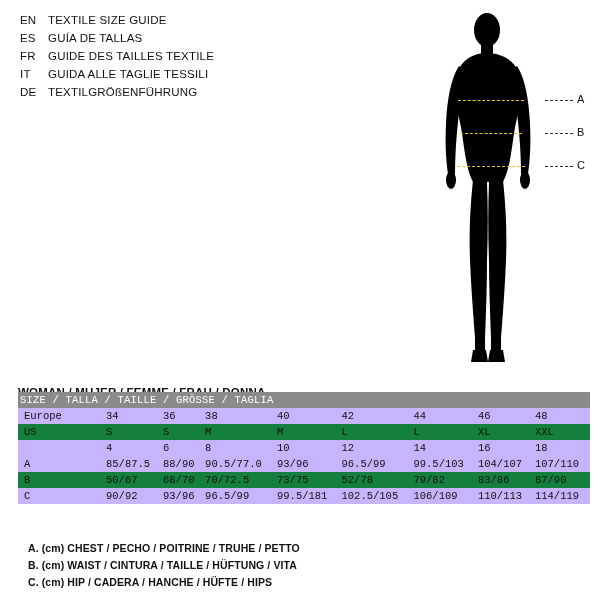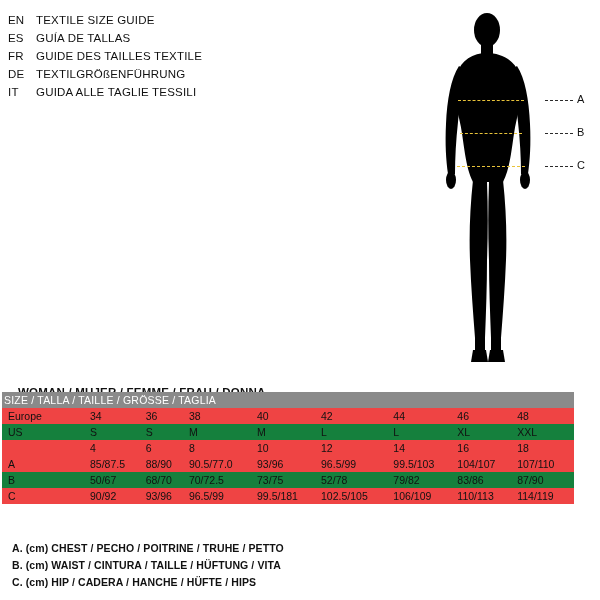--- a/index.html
+++ b/index.html
@@ -13,21 +13,21 @@
   }
   .page {
     position: relative;
     width: 600px; height: 600px;
     background: #ffffff;
   }
 
   
   .lang-block {
     position: absolute;
-    top: 14px; left: 8px;
+    top: 14px; left: 20px;
     width: 300px;
   }
   .lang-row {
     display: flex;
     align-items: baseline;
     height: 18px;
     font-size: 11.5px;
     letter-spacing: .2px;
   }
   .lang-code {
@@ -68,57 +68,58 @@
     position: absolute;
     top: 386px; left: 18px;
     font-size: 11.5px;
     font-weight: bold;
     letter-spacing: .2px;
     color: #111;
   }
 
   table.size-table {
     position: absolute;
-    top: 392px; left: 2px;
+    top: 392px; left: 18px;
     width: 572px;
     border-collapse: collapse;
     font-size: 10.5px;
+    font-family: Liberation Mono, monospace;
   }
   table.size-table th,
   table.size-table td {
     padding: 2px 2px;
     height: 16px;
     line-height: 12px;
   }
   .hdr-row th {
     background: #8a8a8a;
     color: #ffffff;
     text-align: left;
     font-weight: normal;
     font-size: 10.5px;
     padding-left: 6px;
     letter-spacing: .2px;
   }
   tbody tr { background: #15803d; }
-  tbody tr.shade { background: #ef4444; }
+  tbody tr.shade { background: #c4b5fd; }
   tbody td.rowhead {
     text-align: left;
     padding-left: 6px;
     width: 86px;
     color: #111;
   }
   tbody td.val {
     text-align: left;
     color: #111;
   }
 
   
   .legend {
     position: absolute;
-    left: 12px;
+    left: 28px;
     width: 560px;
     font-size: 10.5px;
     font-weight: bold;
     color: #111;
     letter-spacing: .1px;
   }
   .legend div { height: 17px; }
 </style>
 </head>
 <body>
@@ -132,26 +133,26 @@
     </div>
     <div class="lang-row">
       <span class="lang-code">ES</span>
       <span class="lang-title">GUÍA DE TALLAS</span>
     </div>
     <div class="lang-row">
       <span class="lang-code">FR</span>
       <span class="lang-title">GUIDE DES TAILLES TEXTILE</span>
     </div>
     <div class="lang-row">
+      <span class="lang-code">IT</span>
+      <span class="lang-title">GUIDA ALLE TAGLIE TESSILI</span>
+    </div>
+    <div class="lang-row">
       <span class="lang-code">DE</span>
       <span class="lang-title">TEXTILGRÖßENFÜHRUNG</span>
-    </div>
-    <div class="lang-row">
-      <span class="lang-code">IT</span>
-      <span class="lang-title">GUIDA ALLE TAGLIE TESSILI</span>
     </div>
   </div>
 
   <div class="figure">
     <svg width="175" height="365" viewBox="0 0 175 365">
       <g fill="#000000">
 
         <ellipse cx="72" cy="22" rx="13" ry="17"></ellipse>
 
         <rect x="66" y="36" width="12" height="12"></rect>

